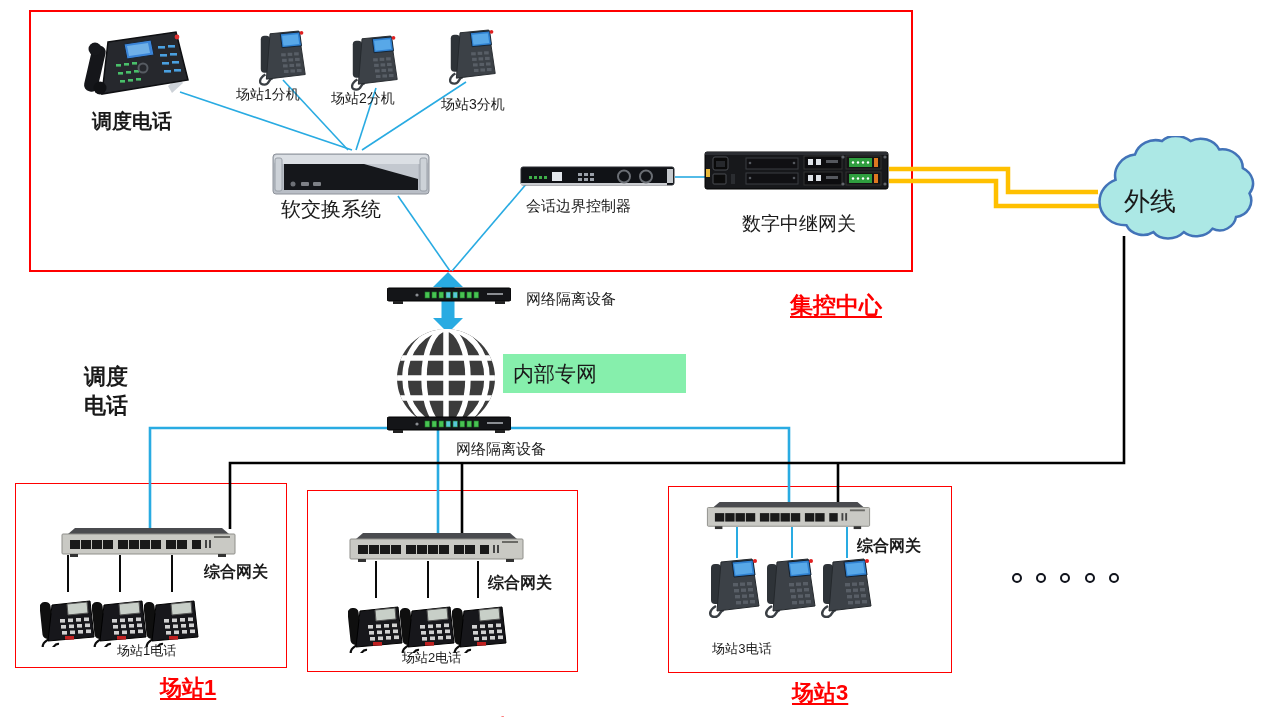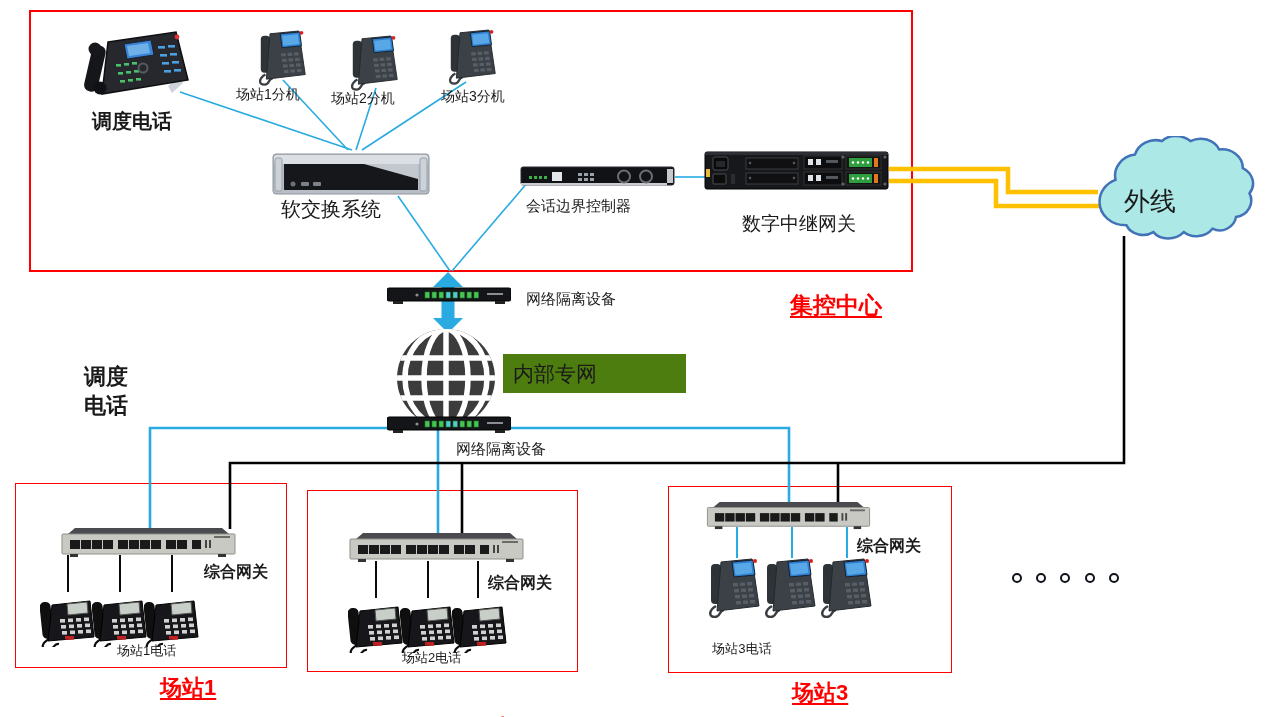--- a/index.html
+++ b/index.html
@@ -7,21 +7,21 @@
     font-family:"Liberation Sans","DejaVu Sans",sans-serif;
     background:#ffffff;
     width:1266px;height:717px;position:relative;overflow:hidden;
   }
   .abs{position:absolute;}
   .red-box{position:absolute;border:2px solid #ff0000;box-sizing:border-box;background:transparent;z-index:1;}
   .lines-layer{position:absolute;left:0;top:0;z-index:2;}
   .device{position:absolute;z-index:4;}
   .label{position:absolute;z-index:6;color:#1a1a1a;white-space:nowrap;}
   .label-red{position:absolute;z-index:6;color:#ff0000;font-weight:bold;text-decoration:underline;text-underline-offset:3px;white-space:nowrap;}
-  .private-bg{position:absolute;z-index:5;background:#4d7c0f;display:flex;align-items:center;}
+  .private-bg{position:absolute;z-index:5;background:#86efac;display:flex;align-items:center;}
   .dot{position:absolute;z-index:6;width:6px;height:6px;border:2.5px solid #10131c;border-radius:50%;background:#fff;}
   .side-label{position:absolute;z-index:6;color:#1a1a1a;font-size:22px;line-height:29px;font-weight:700;}
 </style>
 </head>
 <body>
 
 <div class="red-box" style="left:29px;top:10px;width:884px;height:262px;"></div>
 <div class="red-box" style="left:15px;top:483px;width:272px;height:185px;border-width:1.5px;"></div>
 <div class="red-box" style="left:307px;top:490px;width:271px;height:182px;border-width:1.5px;"></div>
 <div class="red-box" style="left:668px;top:486px;width:284px;height:187px;border-width:1.5px;"></div>
@@ -614,21 +614,21 @@
       <rect x="28" y="47" width="5" height="3.4"></rect>
         <rect x="35" y="46.5" width="5" height="3.4"></rect>
         <rect x="42" y="46" width="5" height="3.4"></rect>
     </g>
   </svg>
 </div>
 
 <div class="label" style="left:92px;top:108px;font-size:20px;font-weight:bold;">调度电话</div>
 <div class="label" style="left:236px;top:86px;font-size:14px;">场站1分机</div>
 <div class="label" style="left:331px;top:90px;font-size:14px;">场站2分机</div>
-<div class="label" style="left:441px;top:88px;font-size:14px;">场站3分机</div>
+<div class="label" style="left:441px;top:96px;font-size:14px;">场站3分机</div>
 <div class="label" style="left:281px;top:196px;font-size:20px;">软交换系统</div>
 <div class="label" style="left:526px;top:197px;font-size:15px;">会话边界控制器</div>
 <div class="label" style="left:742px;top:211px;font-size:19px;">数字中继网关</div>
 <div class="label-red" style="left:790px;top:290px;font-size:23px;">集控中心</div>
 
 <div class="label" style="left:526px;top:290px;font-size:15px;">网络隔离设备</div>
 <div class="label" style="left:456px;top:440px;font-size:15px;">网络隔离设备</div>
 
 <div class="private-bg" style="left:503px;top:354px;width:183px;height:39px;">
   <span style="font-size:21px;color:#1a1a1a;padding-left:10px;">内部专网</span>

